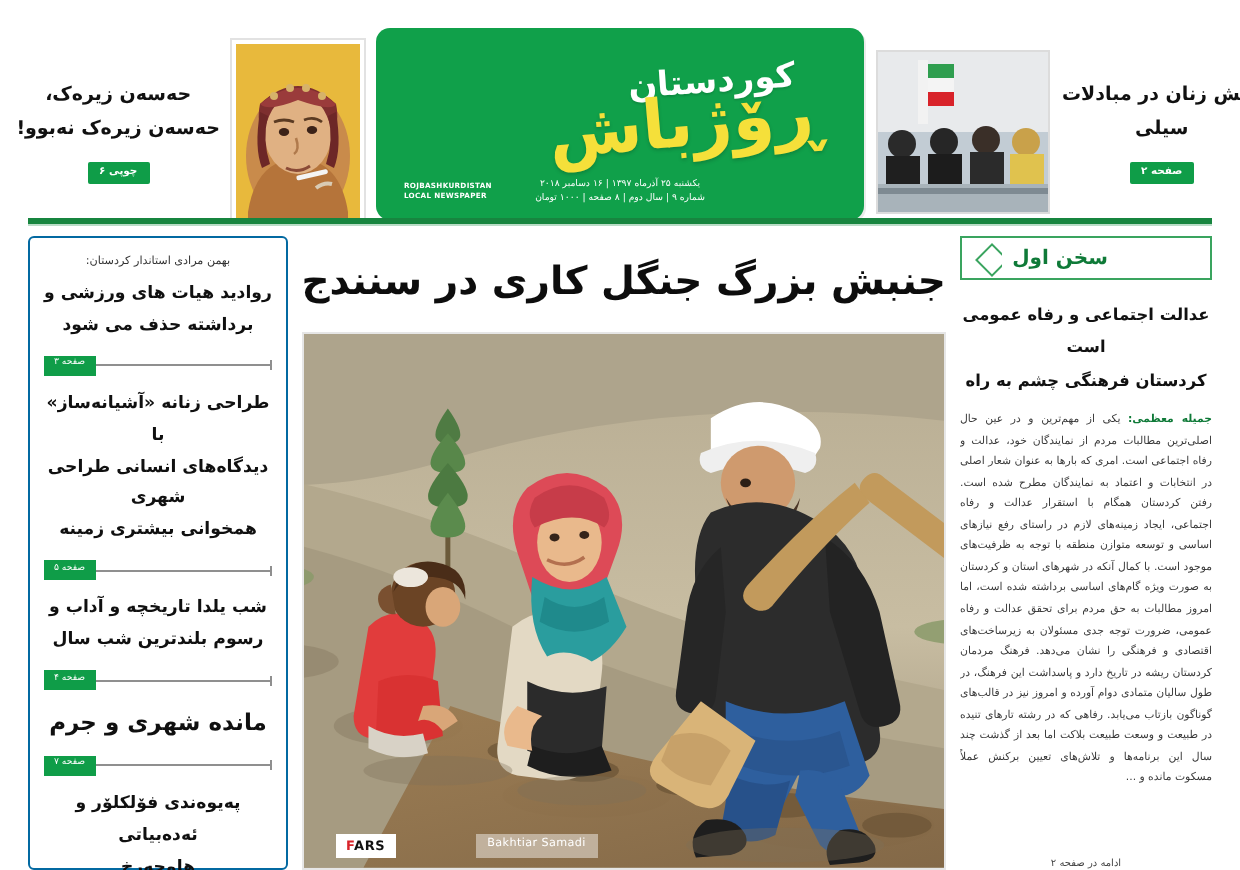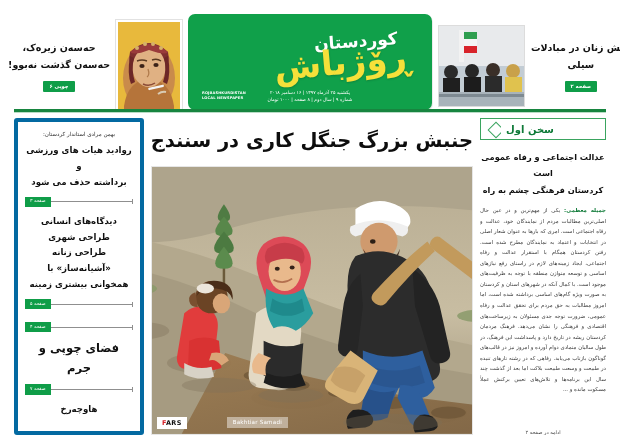--- a/index.html
+++ b/index.html
@@ -278,24 +278,24 @@
   .lead-photo {
     flex: 1;
     position: relative;
     overflow: hidden;
     background: #bcae99;
     border: 1px solid #e6e6e6;
   }
   .lead-photo svg { display: block; width: 100%; height: 100%; }
   .photo-credit {
     position: absolute;
-    left: 5px;
+    left: 16px;
     bottom: 5px;
     display: flex;
-    align-items: flex-start;
+    align-items: center;
     direction: ltr;
     font-size: 6.5px;
     line-height: 1;
     gap: 40px;
   }
   .credit-fars {
     background: #ffffff;
     color: #111;
     font-weight: bold;
     padding: 3px 5px;
@@ -307,21 +307,21 @@
     color: #ffffff;
     padding: 3px 6px;
     font-size: 5.6px;
     letter-spacing: .2px;
   }
 
   
   .col-briefs {
     width: 130px;
     flex: 0 0 130px;
-    border: 4px solid #0369a1;
+    border: 1px solid #0369a1;
     border-radius: 3px;
     padding: 8px 7px 4px 7px;
     box-sizing: border-box;
     display: flex;
     flex-direction: column;
     background: #ffffff;
   }
   .brief {
     display: block;
   }
@@ -439,21 +439,21 @@
           <path d="M19 39 Q24 37 29 39" stroke="#5a3a22" stroke-width="1.4" fill="none"></path>
           <path d="M34 38 Q39 36 43 39" stroke="#5a3a22" stroke-width="1.4" fill="none"></path>
           <path d="M30 47 Q32 53 29 55" stroke="#b07a4c" stroke-width="1.3" fill="none"></path>
           <path d="M25 62 Q31 65 37 61" stroke="#8a4a36" stroke-width="1.5" fill="none"></path>
           <rect x="30" y="66" width="16" height="2.4" rx="1" fill="#f4f4f4" transform="rotate(-13 30 66)"></rect>
           <path d="M40 72 q4 -3 8 -2" stroke="#d9cbb4" stroke-width="2" fill="none"></path>
         </svg>
       </div>
       <div class="teaser-text">
         <span class="tline">حەسەن زیرەک،</span>
-        <span class="tline">حەسەن گذشت نەبوو!</span>
+        <span class="tline">حەسەن زیرەک نەبوو!</span>
         <span class="pagebadge">چوپی ۶</span>
       </div>
     </div>
 
     <div class="mast-rule"></div>
   </div>
 
   <div class="body-grid">
 
     <div class="col-editorial">
@@ -590,49 +590,56 @@
         </div>
       </div>
       <div class="brief-rule">
         <span class="rbadge">صفحه ۳</span>
         <span class="rline"></span>
         <span class="rcap"></span>
       </div>
 
       <div class="brief">
         <div class="brief-title">
+          <span class="bline">طراحی زنانه «آشیانه‌ساز» با</span>
           <span class="bline">دیدگاه‌های انسانی طراحی شهری</span>
-          <span class="bline">طراحی زنانه «آشیانه‌ساز» با</span>
           <span class="bline">همخوانی بیشتری زمینه</span>
         </div>
       </div>
       <div class="brief-rule">
         <span class="rbadge">صفحه ۵</span>
         <span class="rline"></span>
         <span class="rcap"></span>
       </div>
 
+      <div class="brief">
+        <div class="brief-title">
+          <span class="bline">شب یلدا تاریخچه و آداب و</span>
+          <span class="bline">رسوم بلندترین شب سال</span>
+        </div>
+      </div>
       <div class="brief-rule">
         <span class="rbadge">صفحه ۴</span>
         <span class="rline"></span>
         <span class="rcap"></span>
       </div>
 
       <div class="brief">
         <div class="brief-title big">
-          <span class="bline">فضای چوپی و جرم</span>
+          <span class="bline">مانده شهری و جرم</span>
         </div>
       </div>
       <div class="brief-rule">
         <span class="rbadge">صفحه ۷</span>
         <span class="rline"></span>
         <span class="rcap"></span>
       </div>
 
       <div class="brief">
         <div class="brief-title">
+          <span class="bline">پەیوەندی فۆلکلۆر و ئەدەبیاتی</span>
           <span class="bline">هاوچەرخ</span>
         </div>
       </div>
 
     </div>
   </div>
 </div>
 
 </body></html>

